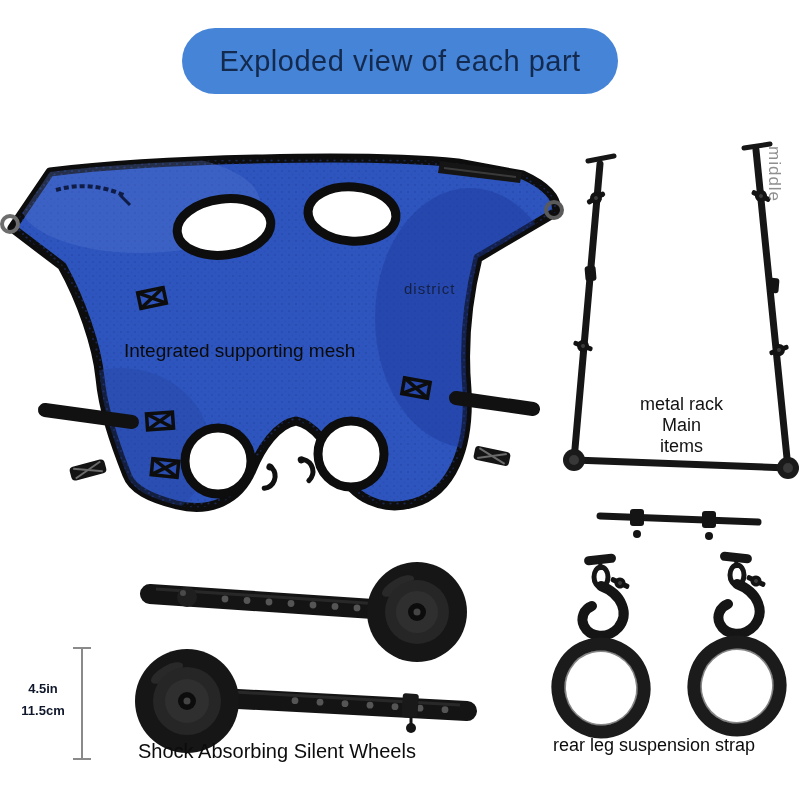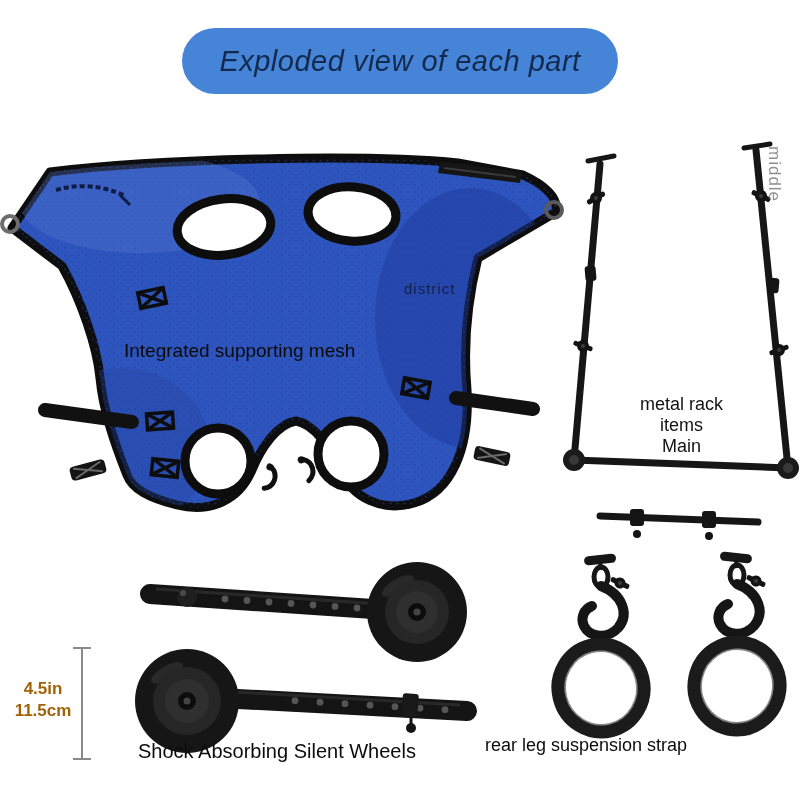--- a/index.html
+++ b/index.html
@@ -4,36 +4,36 @@
 <style>
   html,body{margin:0;padding:0;background:#fff;}
   .canvas{
     position:relative;width:800px;height:800px;background:#ffffff;overflow:hidden;
     font-family:"Liberation Sans", sans-serif;color:#0d0d0d;
   }
   .abs{position:absolute;}
   
   .banner{
     left:182px;top:28px;width:436px;height:66px;border-radius:34px;
-    background:#4584d6;display:flex;align-items:center;justify-content:center;font-style:italic;
+    background:#4584d6;display:flex;align-items:center;justify-content:center;
   }
   .banner-title{font-size:29px;font-weight:500;color:#13294e;letter-spacing:.5px;}
   
   .mesh-label{left:124px;top:301px;font-size:19px;color:#0a0a0a;margin-top:39px;}
   .watermark{left:404px;top:280px;font-size:15px;color:#0f172a;opacity:.8;letter-spacing:1px;}
   .rack-label{left:594px;top:371px;width:175px;text-align:center;font-size:18px;line-height:21px;color:#131313;margin-top:23px;}
   .side-text{left:764px;top:146px;font-size:17px;color:#8f8f8f;writing-mode:vertical-rl;letter-spacing:1px;}
   .wheels-caption{left:138px;top:740px;font-size:20px;color:#0c0c0c;}
-  .strap-caption{left:485px;top:735px;width:280px;text-align:left;font-size:18px;color:#0c0c0c;}
+  .strap-caption{left:514px;top:735px;width:280px;text-align:center;font-size:18px;color:#0c0c0c;}
   
   .dim-line{left:81px;top:648px;width:0;height:112px;border-left:2px solid #8a8a8a;}
   .dim-tick{width:18px;height:2px;background:#8a8a8a;}
   .dim-tick.top{left:73px;top:647px;}
   .dim-tick.bottom{left:73px;top:758px;}
-  .dim-labels{left:8px;top:678px;width:70px;text-align:center;font-weight:bold;font-size:17px;line-height:22px;color:#a16207;}
+  .dim-labels{left:8px;top:678px;width:70px;text-align:center;font-weight:bold;font-size:13px;line-height:22px;color:#0f172a;}
   svg{display:block;}
 </style>
 </head>
 <body>
 
 <div class="canvas">
 
   <div class="abs banner">
     <span class="banner-title">Exploded view of each part</span>
   </div>
@@ -164,22 +164,22 @@
     </g>
     <g transform="translate(227,212) rotate(-20)">
       <rect x="-10" y="-2.5" width="20" height="5" rx="2" fill="#131313"></rect>
         <circle r="6" fill="#131313"></circle>
         <circle r="2" fill="#3c3c3c"></circle>
     </g>
   </svg>
 
   <div class="abs rack-label">
     <div>metal rack</div>
+    <div>Main</div>
     <div>items</div>
-    <div>Main</div>
   </div>
   <div class="abs side-text">middle</div>
 
   <svg class="abs" style="left:130px;top:548px" width="345" height="125" viewBox="0 0 345 125">
     <line x1="20" y1="46" x2="258" y2="62" stroke="#141414" stroke-width="20" stroke-linecap="round"></line>
     <line x1="26" y1="41" x2="250" y2="56" stroke="#2e2e2e" stroke-width="3" opacity="0.8"></line>
     <circle cx="57" cy="49" r="10" fill="#1f1f1f"></circle>
     <circle cx="53" cy="45" r="3" fill="#4a4a4a"></circle>
     <g fill="#555555">
       <circle cx="95" cy="51" r="3.4"></circle>

